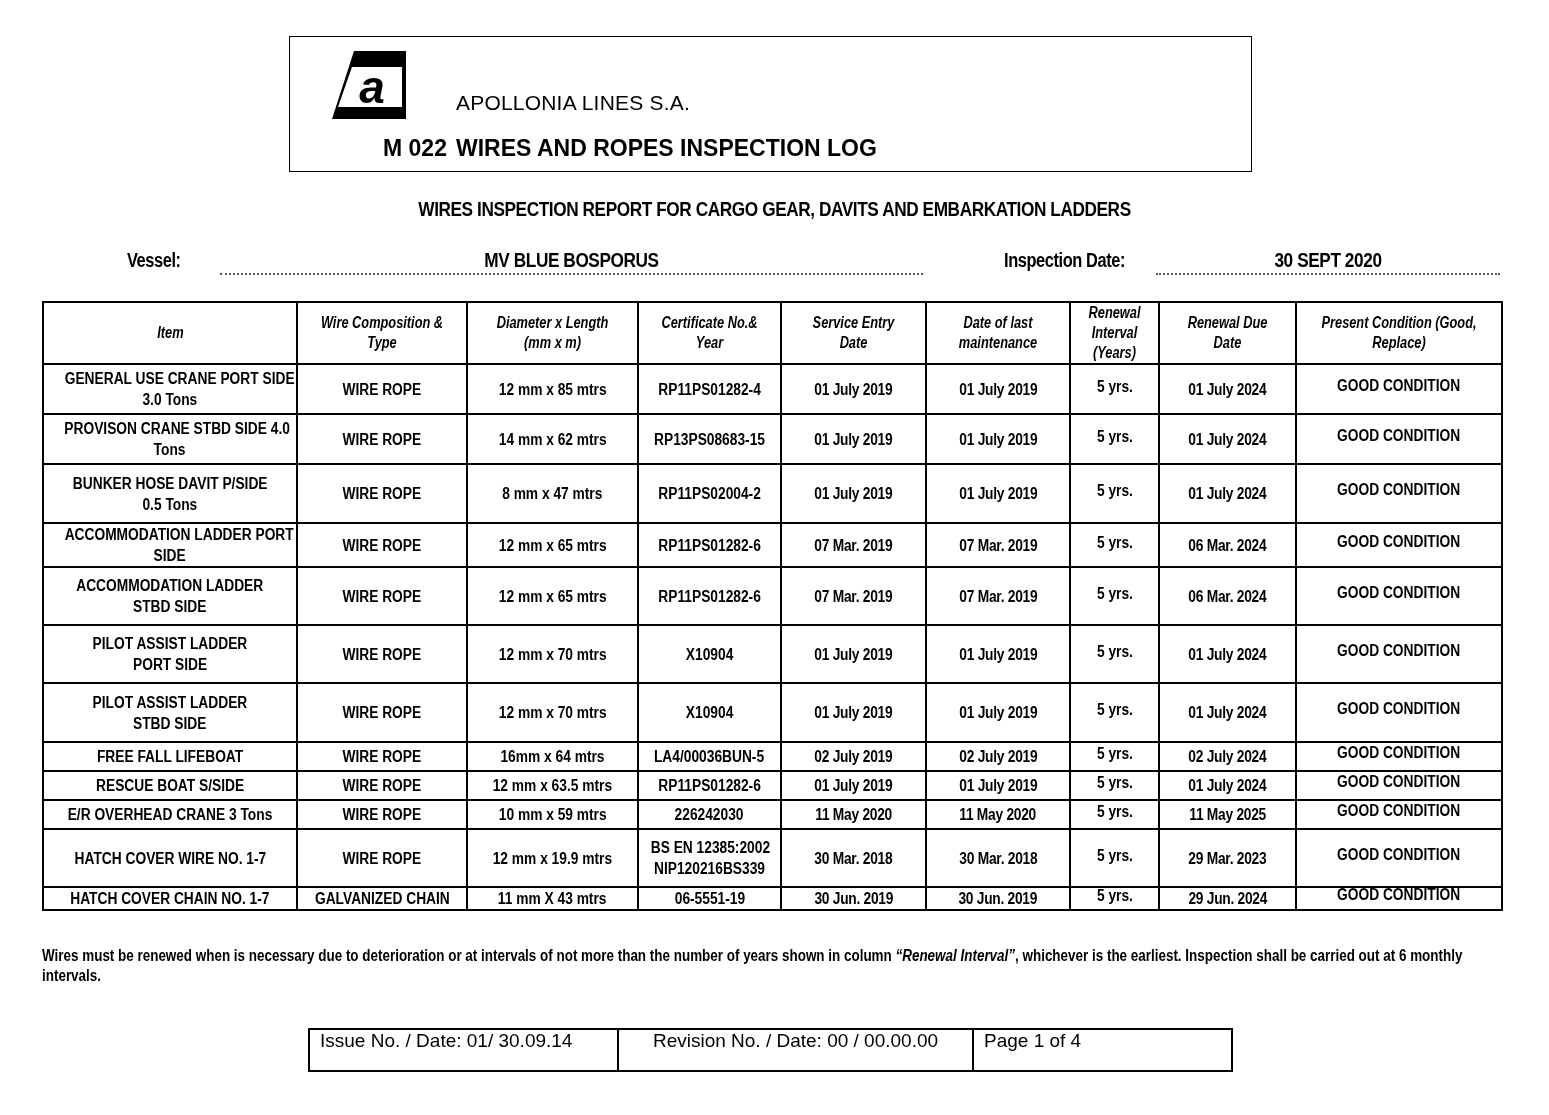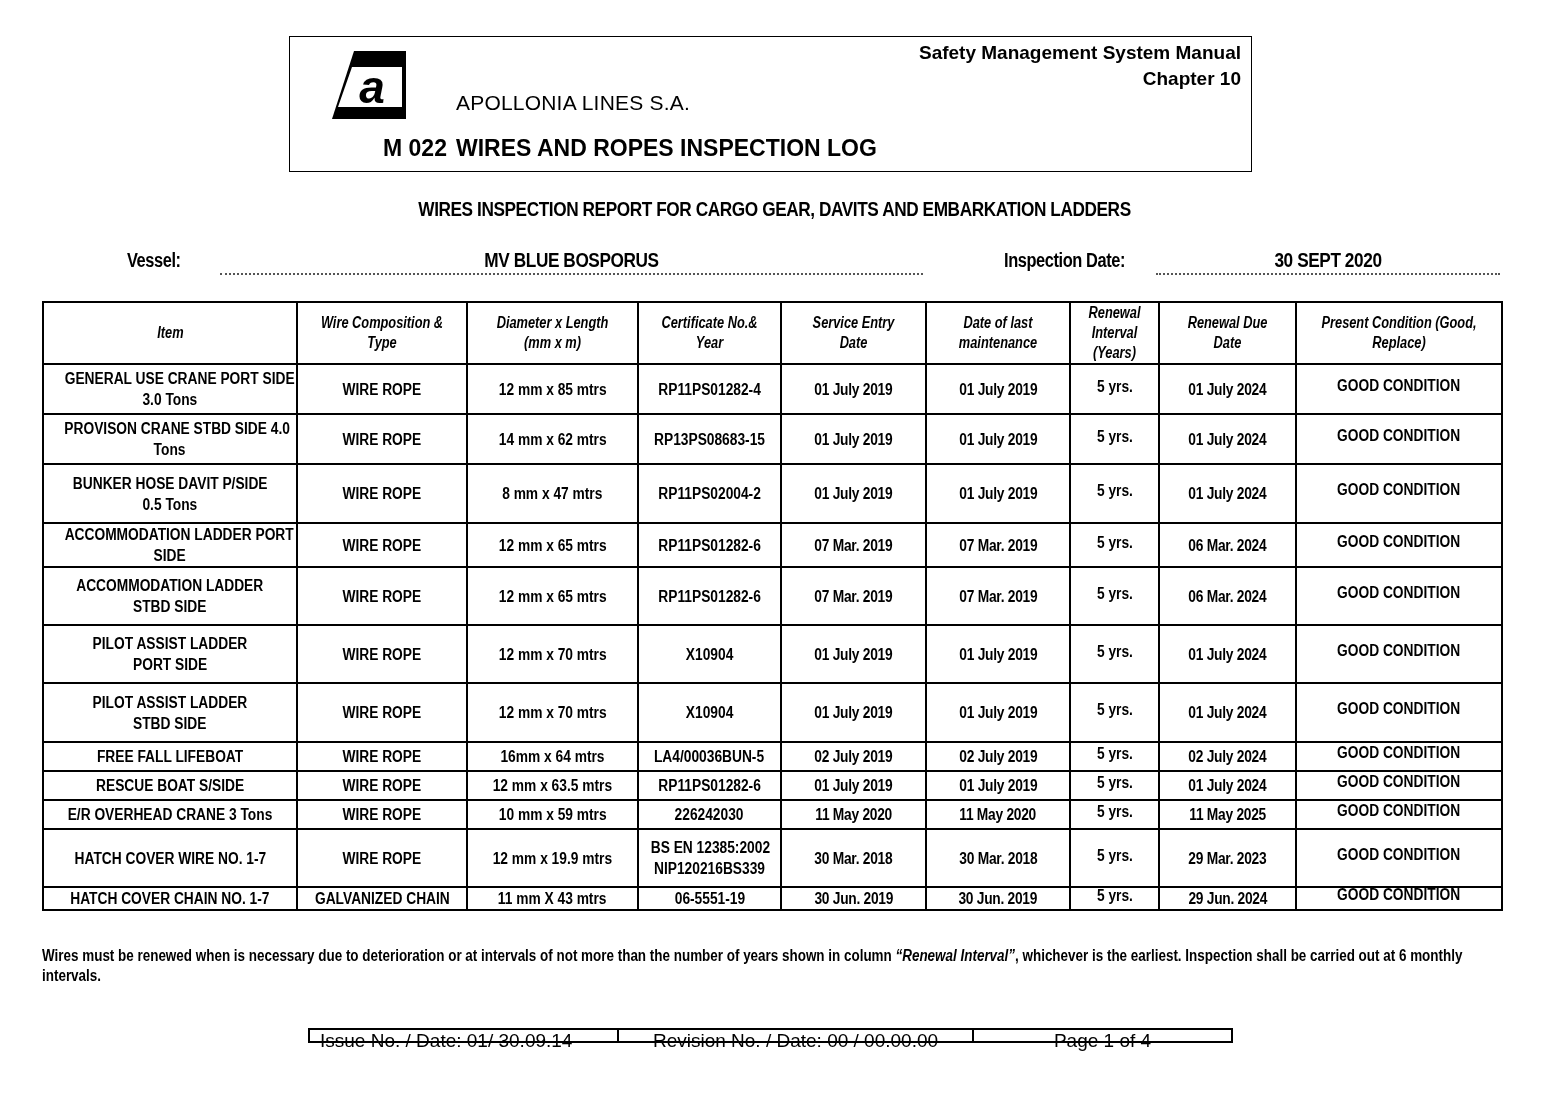--- a/index.html
+++ b/index.html
@@ -24,39 +24,35 @@
   table.log td { font-size: 16px; font-weight: bold; line-height: 21px; }
   .cond { font-size: 17px; letter-spacing: -0.3px; }
   .narrow { display: inline-block; transform: scaleX(0.86); transform-origin: center; white-space: nowrap; }
   .narrowh { display: inline-block; transform: scaleX(0.8); transform-origin: center; }
   .yrs { position: relative; top: -3px; }
   .good { position: relative; top: -4px; }
 
   .note { position: absolute; left: 42px; top: 946px; width: 1700px; font-size: 16px; font-weight: bold; line-height: 20px; transform: scaleX(0.84); transform-origin: left top; }
   .note em { font-style: italic; }
 
-  .footer { position: absolute; left: 308px; top: 1028px; width: 925px; height: 15px; border: 2px solid #000; box-sizing: border-box; display: flex; font-size: 19px; }
+  .footer { position: absolute; left: 308px; top: 1028px; width: 925px; height: 44px; border: 2px solid #000; box-sizing: border-box; display: flex; font-size: 19px; }
   .footer div { height: 100%; box-sizing: border-box; line-height: 22px; padding: 0 10px; }
   .f1 { width: 309px; border-right: 2px solid #000; }
   .f2 { width: 355px; border-right: 2px solid #000; text-align: center; }
-  .f3 { flex: 1; text-align: center; }
+  .f3 { flex: 1; text-align: left; }
 </style>
 </head>
 <body>
 
 <div class="header-box">
   <svg class="logo" viewBox="0 0 74 68">
     <path d="M22 0 L74 0 L74 68 L0 68 Z" fill="#000"></path>
     <path d="M20 16 L70 16 L70 56 L6 56 Z" fill="#fff"></path>
     <text x="40" y="52" text-anchor="middle" font-family="Liberation Sans, sans-serif" font-weight="bold" font-style="italic" font-size="46" fill="#000">a</text>
   </svg>
-  <div class="manual-title">
-    <div>Safety Management System Manual</div>
-    <div>Chapter 10</div>
-  </div>
   <div class="company">APOLLONIA LINES S.A.</div>
   <div class="form-code">M 022</div>
   <div class="form-title">WIRES AND ROPES INSPECTION LOG</div>
 </div>
 
 <div class="report-title">WIRES INSPECTION REPORT FOR CARGO GEAR, DAVITS AND EMBARKATION LADDERS</div>
 
 <div class="info-label" style="left:127px; top:249px;">Vessel:</div>
 <div class="info-value" style="left:220px; width:703px; top:248px;">MV BLUE BOSPORUS</div>
 <div class="dotline" style="left:220px; width:703px; top:273px;"></div>

